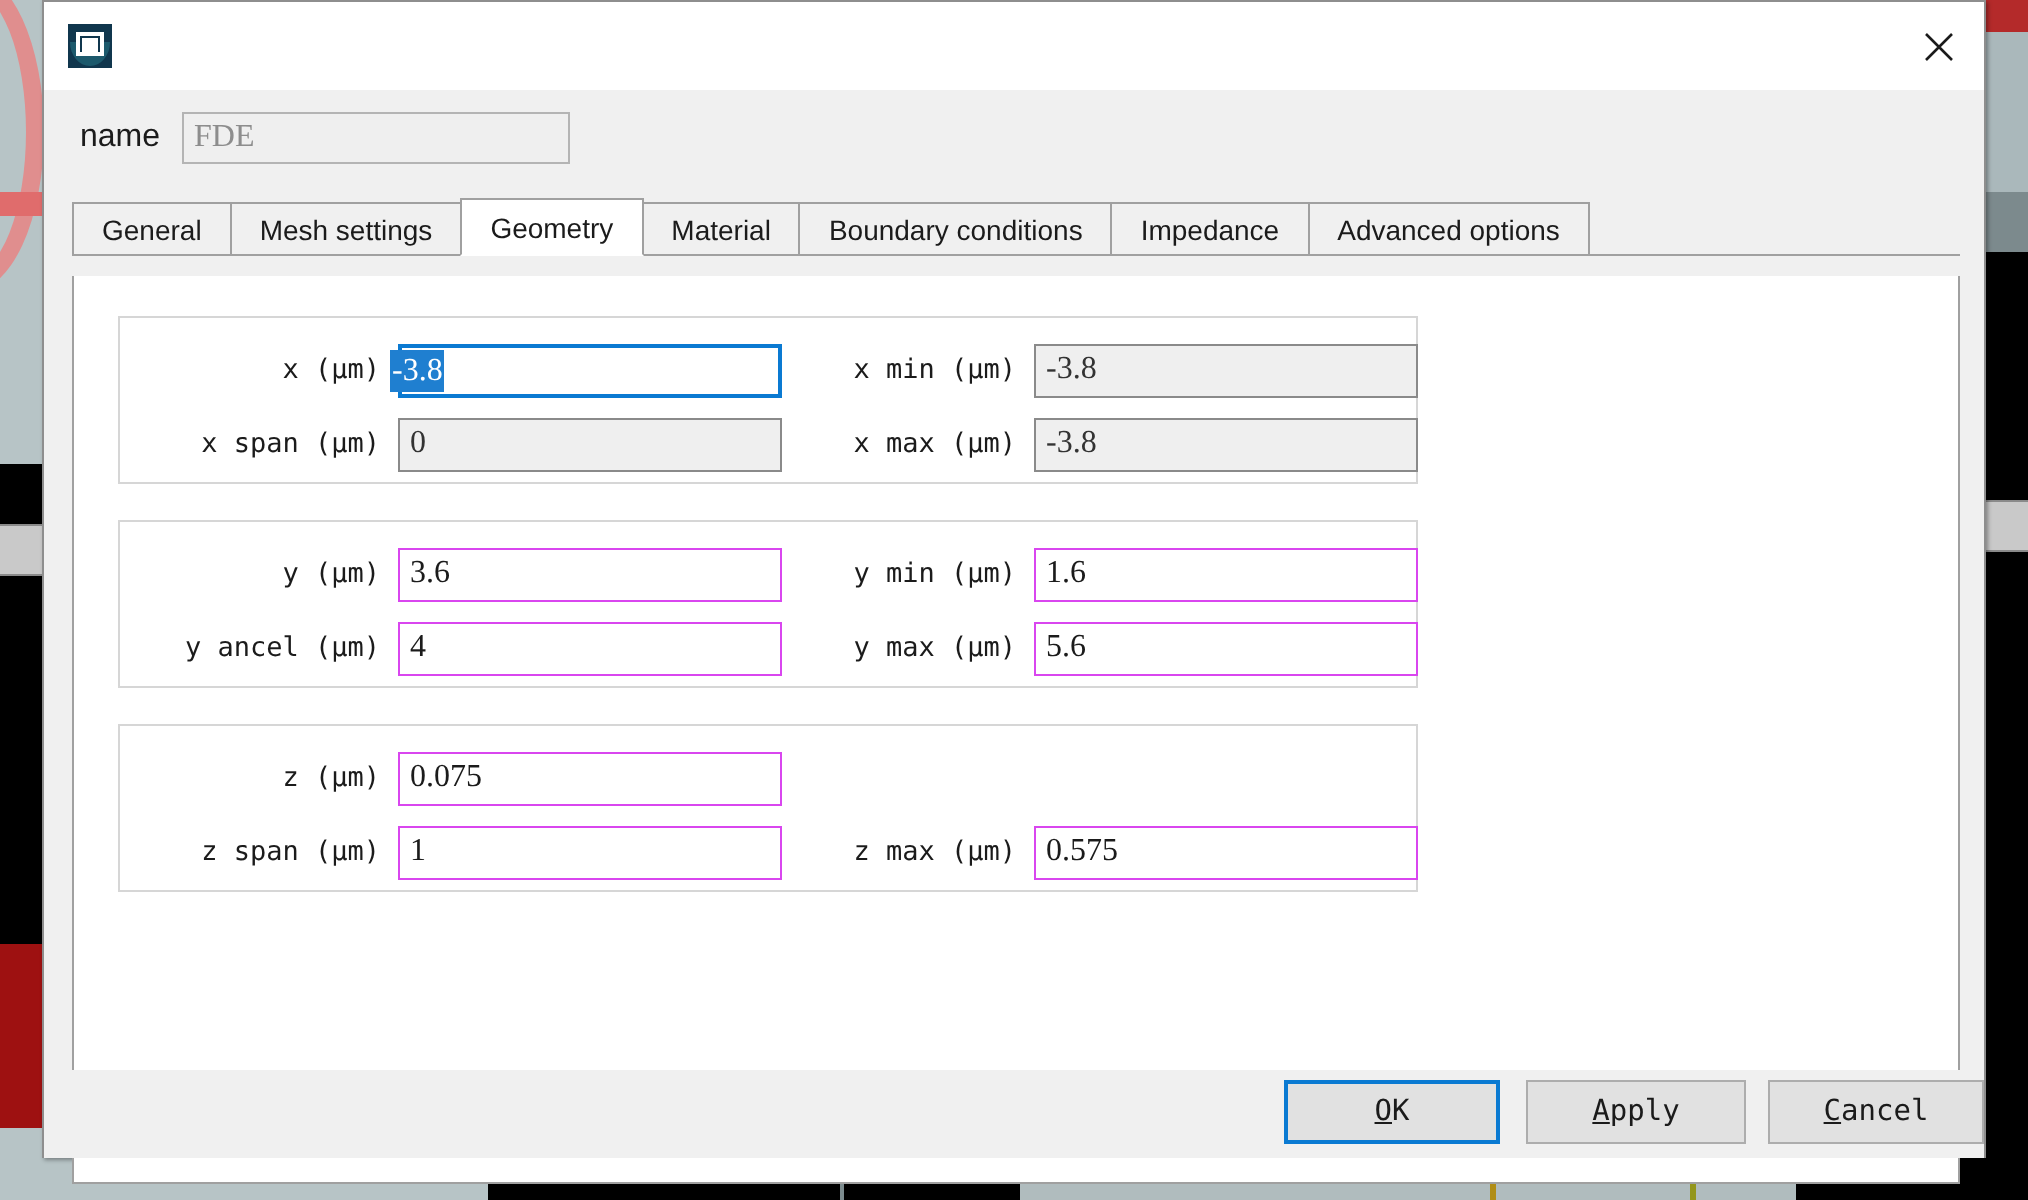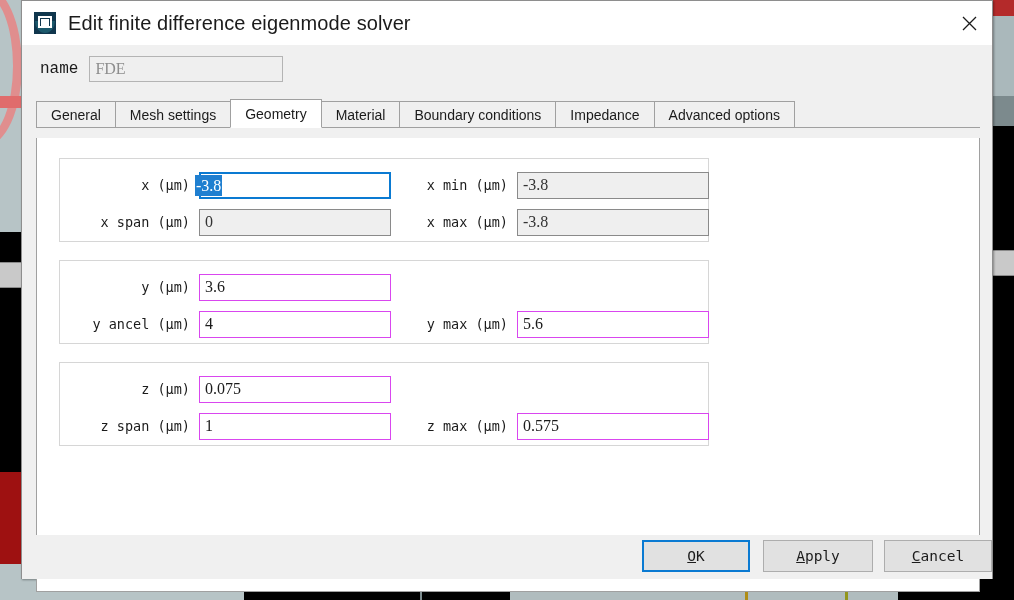--- a/index.html
+++ b/index.html
@@ -178,21 +178,21 @@
   
   #name-row {
     position: absolute;
     left: 0; top: 10px;
     height: 28px;
     display: flex;
     align-items: center;
   }
   #name-label {
     margin-left: 18px;
-    font-family: Liberation Mono, monospace;
+    font-family: Liberation Sans, sans-serif;
     font-size: 16px;
     color: #1b1b1b;
   }
   #name-input {
     margin-left: 11px;
     width: 194px;
     height: 26px;
     box-sizing: border-box;
     background: #efefef;
     border: 1px solid #b4b4b4;
@@ -395,21 +395,20 @@
 </div>
 
 <div id="dialog">
 
   <div id="titlebar">
     <div class="title-icon">
       <div class="ic-arc"></div>
       <div class="ic-inner"></div>
       <div class="ic-inner2"></div>
     </div>
-    <div id="title-text">Edit finite difference eigenmode solver</div>
     <div id="close-btn">
       <svg width="15" height="15" viewBox="0 0 15 15" aria-hidden="true">
         <path d="M1 1 L14 14 M14 1 L1 14" stroke="#1b1b1b" stroke-width="1.3" fill="none"></path>
       </svg>
     </div>
   </div>
 
   <div id="dialog-body">
 
     <div id="name-row">
@@ -443,20 +442,24 @@
           </div>
           <div class="field-row r2 right">
             <span class="fld-label">x max (μm)</span>
             <span style="position: relative; display: inline-block;"><input type="text" class="fld-input disabled" disabled="" value="-3.8" style=""></span>
           </div>
         </div>
       <div class="group" id="group-y">
           <div class="field-row r1 left">
             <span class="fld-label">y (μm)</span>
             <span style="position: relative; display: inline-block;"><input type="text" class="fld-input" value="3.6" style=""></span>
+          </div>
+          <div class="field-row r1 right">
+            <span class="fld-label">y min (μm)</span>
+            <span style="position: relative; display: inline-block;"><input type="text" class="fld-input" value="1.6" style=""></span>
           </div>
           <div class="field-row r2 left">
             <span class="fld-label">y ancel (μm)</span>
             <span style="position: relative; display: inline-block;"><input type="text" class="fld-input" value="4" style=""></span>
           </div>
           <div class="field-row r2 right">
             <span class="fld-label">y max (μm)</span>
             <span style="position: relative; display: inline-block;"><input type="text" class="fld-input" value="5.6" style=""></span>
           </div>
         </div>

